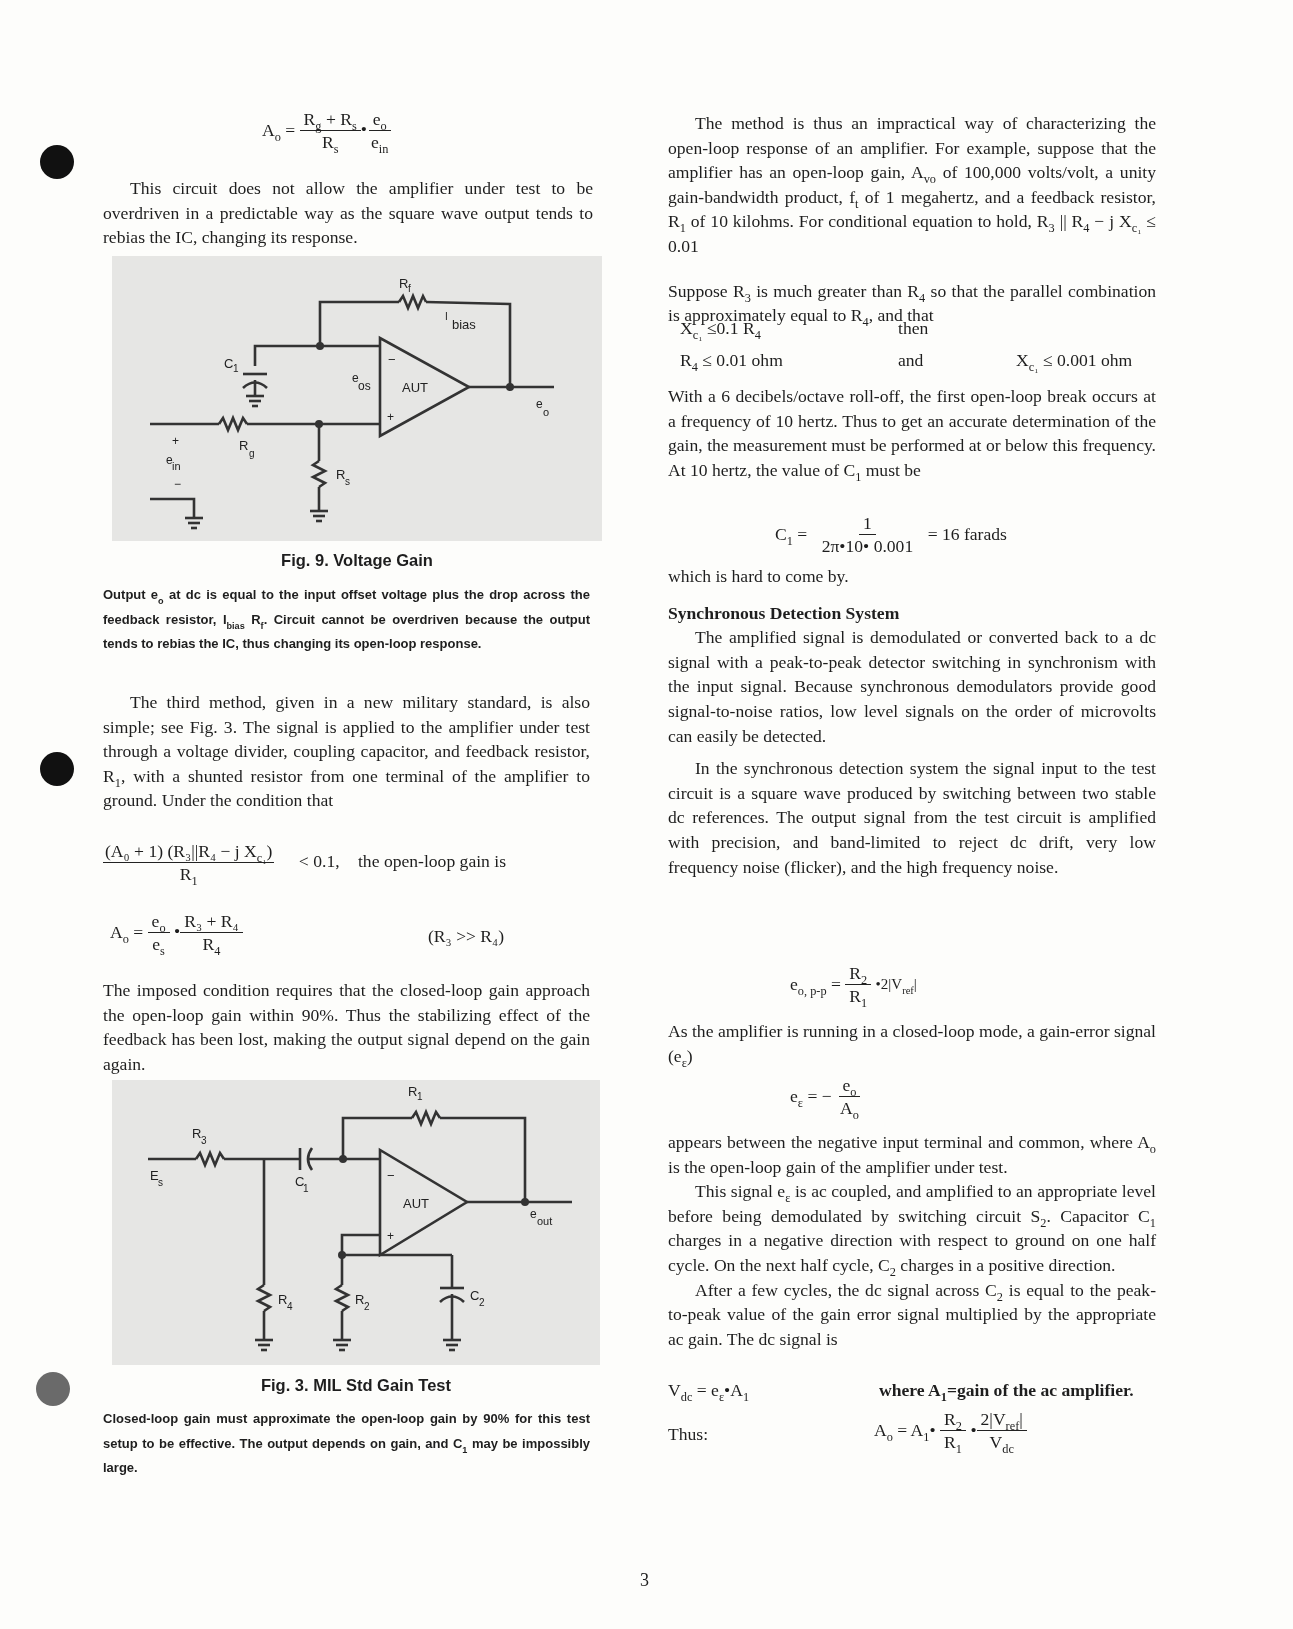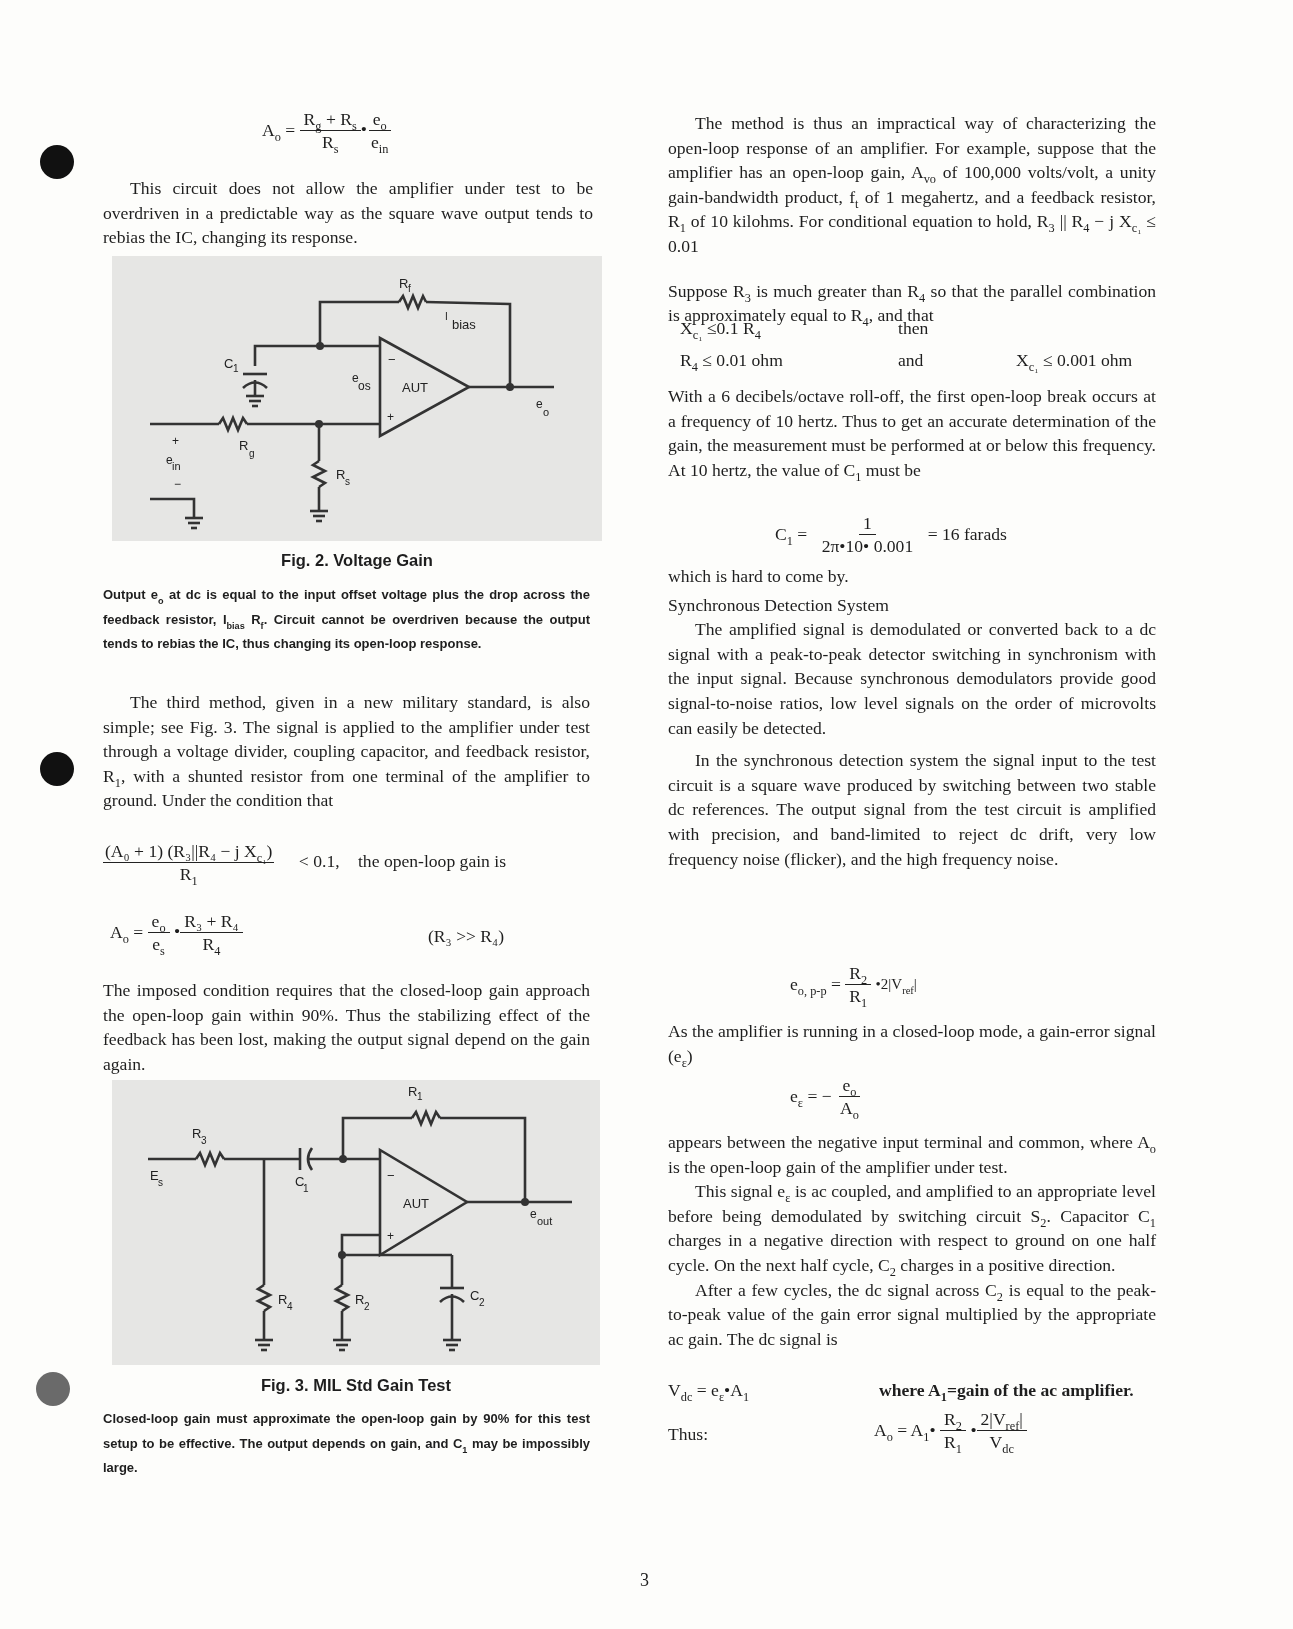--- a/index.html
+++ b/index.html
@@ -98,21 +98,21 @@
     <text x="54" y="208" font-size="12">e</text>
     <text x="60" y="214" font-size="11">in</text>
     <text x="62" y="232" font-size="12">−</text>
     <text x="127" y="194" font-size="13">R</text>
     <text x="137" y="201" font-size="10">g</text>
     <text x="224" y="223" font-size="13">R</text>
     <text x="233" y="229" font-size="10">s</text>
   </svg>
 </div>
 
-<div class="figcap" style="left:112px;top:551px;width:490px;">Fig. 2.  Voltage Gain</div>
+<div class="figcap" style="left:112px;top:551px;width:490px;">Fig. 9.  Voltage Gain</div>
 
 <div class="figdesc" style="left:103px;top:583px;width:487px;">
   <span>Output e</span><sub>o</sub><span> at dc is equal to the input offset voltage plus the drop across the feedback resistor, I</span><sub>bias</sub><span> R</span><sub>f</sub><span>. Circuit cannot be overdriven because the output tends to rebias the IC, thus changing its open-loop response.</span>
 </div>
 
 <div class="col" style="left:103px;top:690px;width:487px;">
   <p class="ind"><span>The third method, given in a new military standard, is also simple; see Fig. 3. The signal is applied to the amplifier under test through a voltage divider, coupling capacitor, and feedback resistor, R</span><sub>1</sub><span>, with a shunted resistor from one terminal of the amplifier to ground. Under the condition that</span></p>
 </div>
 
 <div class="eqrow" style="left:103px;top:840px;width:490px;">
@@ -229,21 +229,21 @@
   <span style="vertical-align:middle;"><span>C</span><sub>1</sub> =</span>
   <span class="frac" style="margin:0 6px;">
     <span class="num" style="padding:0 4px;">1</span>
     <span class="den">2π•10• 0.001</span>
   </span>
   <span style="vertical-align:middle;">=  16 farads</span>
 </div>
 
 <div class="col" style="left:668px;top:564px;width:488px;">
   <p>which is hard to come by.</p>
-  <p style="font-weight:normal;margin-top:4px;">Synchronous Detection System</p>
+  <p style="font-weight:bold;margin-top:12px;">Synchronous Detection System</p>
   <p class="ind">The amplified signal is demodulated or converted back to a dc signal with a peak-to-peak detector switching in synchronism with the input signal. Because synchronous demodulators provide good signal-to-noise ratios, low level signals on the order of microvolts can easily be detected.</p>
   <p class="ind" style="margin-top:8px;">In the synchronous detection system the signal input to the test circuit is a square wave produced by switching between two stable dc references. The output signal from the test circuit is amplified with precision, and band-limited to reject dc drift, very low frequency noise (flicker), and the high frequency noise.</p>
 </div>
 
 <div class="eqrow" style="left:790px;top:962px;">
   <span style="vertical-align:middle;"><span>e</span><sub>o, p-p</sub> =</span>
   <span class="frac">
     <span class="num"><span>R</span><sub>2</sub></span>
     <span class="den"><span>R</span><sub>1</sub></span>
   </span>

